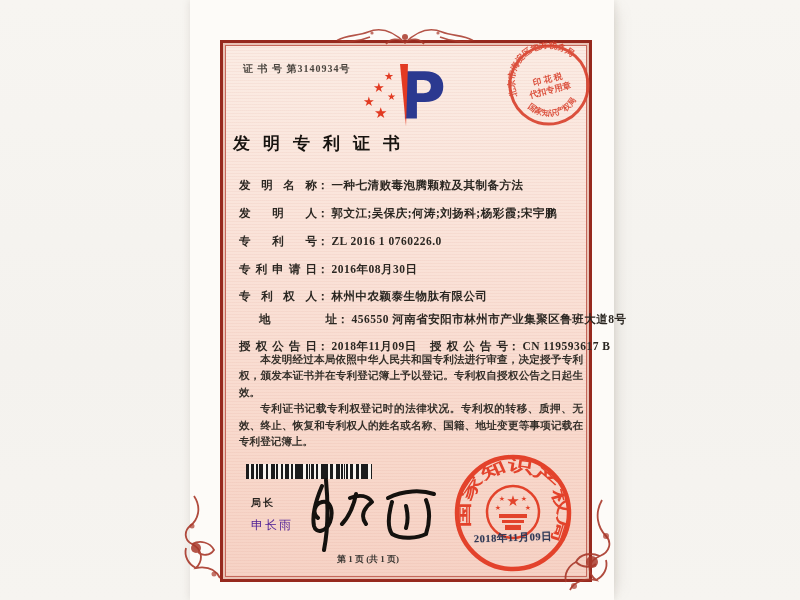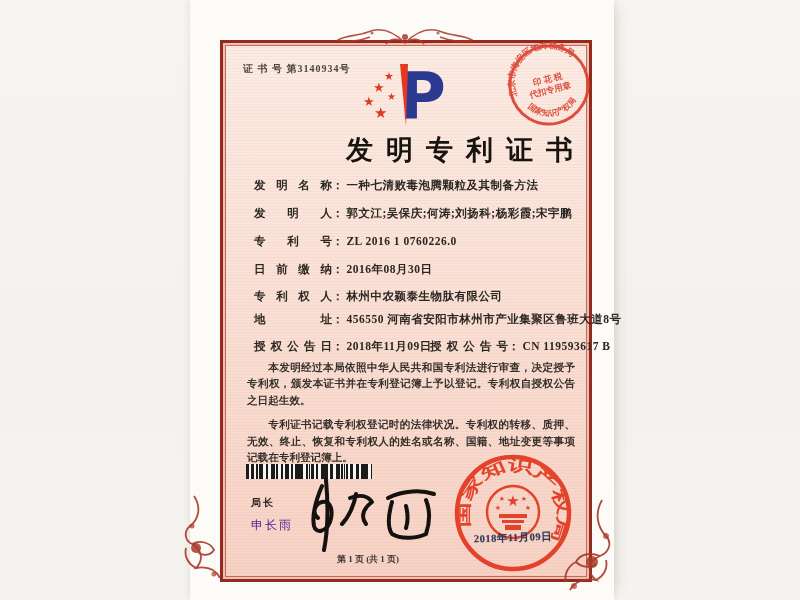--- a/index.html
+++ b/index.html
@@ -19,33 +19,33 @@
     box-shadow:inset 0 0 0 2px #e9c2b5, inset 0 0 0 3px #c5675a;
     background:
       repeating-linear-gradient(0deg, rgba(198,110,92,.07) 0 1px, rgba(255,255,255,0) 1px 3px),
       linear-gradient(180deg,#fbece4 0%,#fae2d8 40%,#f8d8cb 78%,#f6d2c5 100%);
   }
   .certno{
     position:absolute;left:243px;top:62px;font-size:10px;color:#4a453f;
     letter-spacing:1px;font-weight:bold;
   }
   .title{
-    position:absolute;left:220px;top:132px;width:366px;text-align:right;
-    font-size:27px;font-weight:bold;color:#17130f;letter-spacing:13px;text-indent:13px;
-  }
-  .frow{position:absolute;left:254px;font-size:11.5px;color:#2b2722;font-weight:bold;white-space:nowrap;}
+    position:absolute;left:220px;top:132px;width:366px;text-align:left;
+    font-size:17px;font-weight:bold;color:#17130f;letter-spacing:13px;text-indent:13px;
+  }
+  .frow{position:absolute;left:239px;font-size:11.5px;color:#2b2722;font-weight:bold;white-space:nowrap;}
   .flabel{display:inline-block;width:78px;text-align:justify;text-align-last:justify;vertical-align:top;}
   .fcolon{display:inline-block;}
   .fvalue{letter-spacing:.5px;}
   .frow2{left:430px;}
   .bodytext{
     position:absolute;left:239px;top:352px;width:344px;
     font-size:10.6px;line-height:16.4px;color:#35302a;text-align:justify;font-weight:bold;
   }
-  .bodytext p{margin:8px;text-indent:2em;}
+  .bodytext p{margin:0;text-indent:2em;}
   .barcode{
     position:absolute;left:246px;top:464px;width:126px;height:15px;
     background:
       repeating-linear-gradient(90deg,#1b1b1b 0 2px,rgba(0,0,0,0) 2px 5px),
       repeating-linear-gradient(90deg,#1b1b1b 0 1px,rgba(0,0,0,0) 1px 7px),
       repeating-linear-gradient(90deg,#1b1b1b 0 3px,rgba(0,0,0,0) 3px 13px),
       #f8f4ef;
   }
   .role{position:absolute;left:251px;top:496px;font-size:10px;font-weight:bold;color:#26221e;letter-spacing:2px;}
   .rolename{position:absolute;left:251px;top:517px;font-size:12px;font-weight:normal;color:#4c1d95;letter-spacing:2px;}
@@ -114,28 +114,28 @@
 </div>
 <div class="frow" style="top:206px;">
   <span class="flabel">发明人</span><span class="fcolon">：</span>
   <span class="fvalue">郭文江;吴保庆;何涛;刘扬科;杨彩霞;宋宇鹏</span>
 </div>
 <div class="frow" style="top:234px;">
   <span class="flabel">专利号</span><span class="fcolon">：</span>
   <span class="fvalue">ZL 2016 1 0760226.0</span>
 </div>
 <div class="frow" style="top:262px;">
-  <span class="flabel">日前缴纳</span><span class="fcolon">：</span>
+  <span class="flabel">专利申请日</span><span class="fcolon">：</span>
   <span class="fvalue">2016年08月30日</span>
 </div>
 <div class="frow" style="top:289px;">
   <span class="flabel">专利权人</span><span class="fcolon">：</span>
   <span class="fvalue">林州中农颖泰生物肽有限公司</span>
 </div>
-<div class="frow" style="top:312px;">
+<div class="frow" style="top:312px;margin-left:20px;">
   <span class="flabel">地址</span><span class="fcolon">：</span>
   <span class="fvalue">456550 河南省安阳市林州市产业集聚区鲁班大道8号</span>
 </div>
 <div class="frow" style="top:339px;">
   <span class="flabel">授权公告日</span><span class="fcolon">：</span>
   <span class="fvalue">2018年11月09日</span>
 </div>
 <div class="frow frow2" style="top:339px;">
   <span class="flabel">授权公告号</span><span class="fcolon">：</span>
   <span class="fvalue">CN 119593617 B</span>

